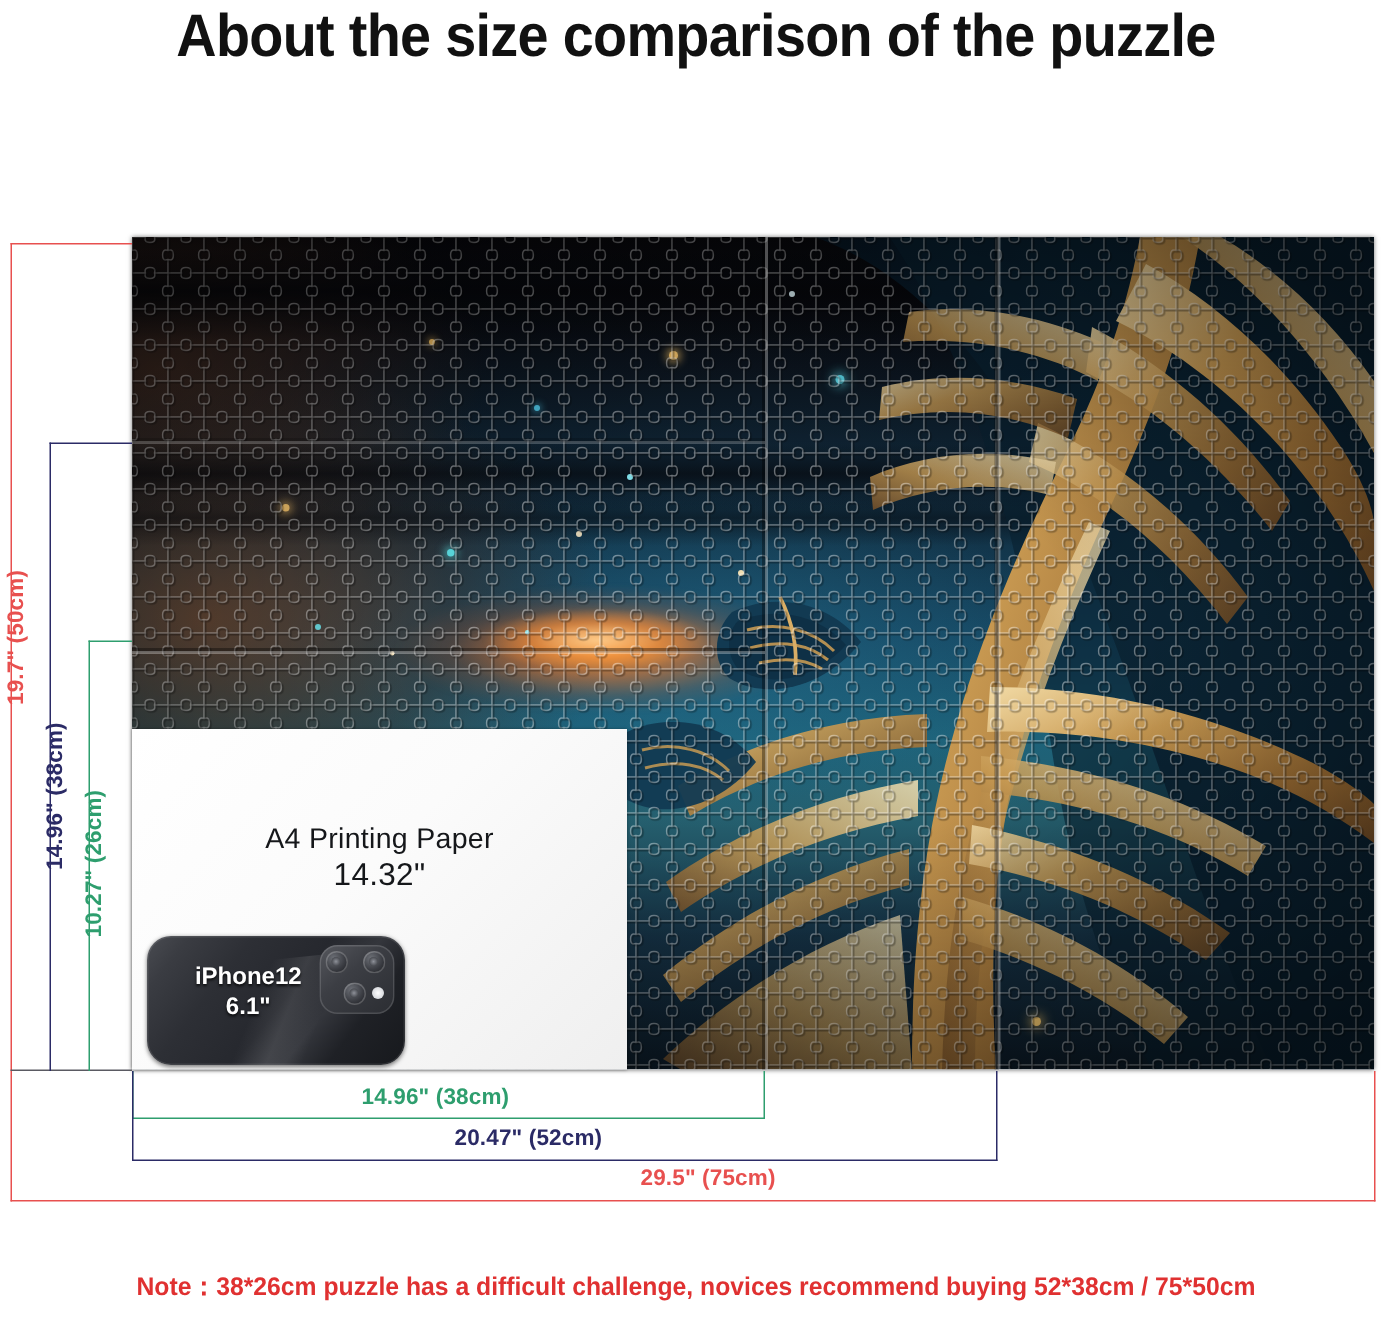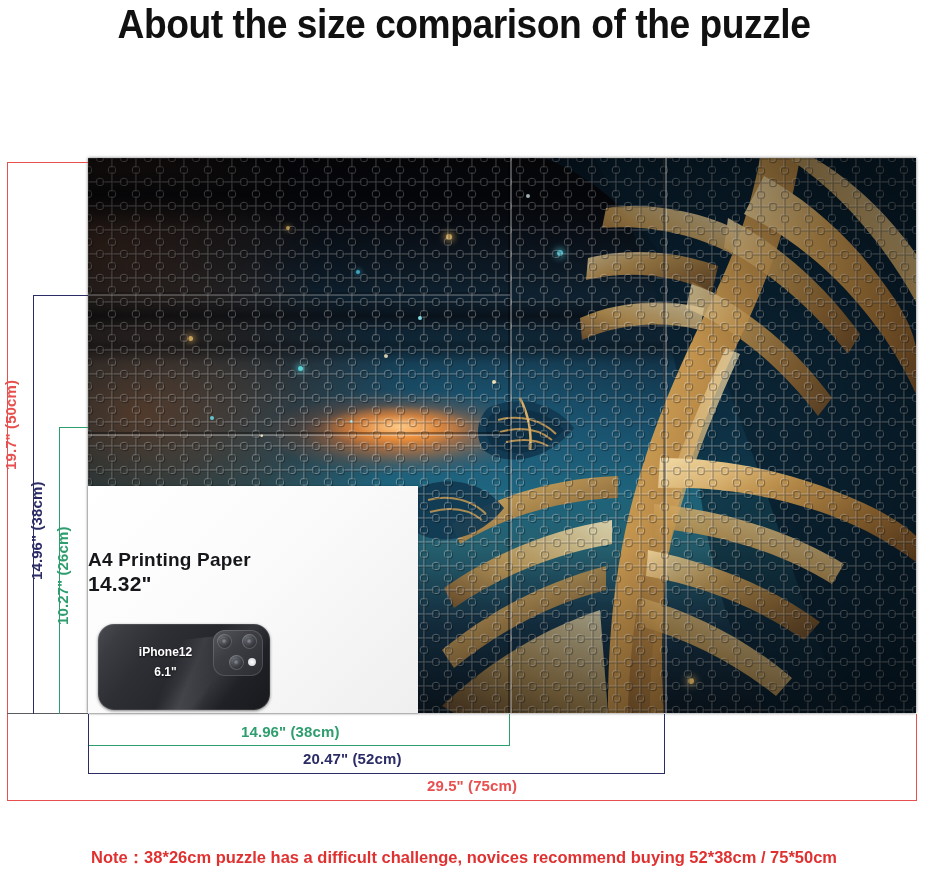--- a/index.html
+++ b/index.html
@@ -70,43 +70,43 @@
   .seam-h { height:2px; }
   .seam-shadow { position:absolute; background:rgba(0,0,0,.35); }
 
   
   #a4 {
     position:absolute; left:88px; top:486px; width:330px; height:227px;
     background:linear-gradient(135deg,#ffffff 0%,#fbfbfb 45%,#efefef 100%);
     box-shadow:0 0 2px rgba(0,0,0,.35);
   }
   #a4-label {
-    position:absolute; left:0; top:62px; width:330px; 
-    color:#15171a; font-weight:bold; font-size:19px; line-height:24px;
+    position:absolute; left:0; top:62px; width:330px; text-align:center;
+    color:#15171a; font-weight:normal; font-size:19px; line-height:24px;
     letter-spacing:.2px;
   }
   #a4-label .l2 { display:block; font-size:21px; }
 
   
   #iphone {
     position:absolute; left:98px; top:624px; width:172px; height:86px;
     border-radius:16px;
     background:
       linear-gradient(128deg,#4a4c52 0%,#3a3c42 12%,#2d2f35 30%,#26282e 52%,#34363c 66%,#1f2126 78%,#17191d 100%);
     box-shadow:0 1px 3px rgba(0,0,0,.5), inset 0 0 0 1px rgba(255,255,255,.10);
     overflow:hidden;
   }
   #iphone .gloss {
     position:absolute; left:-10%; top:18%; width:130%; height:120%;
     background:linear-gradient(118deg, rgba(255,255,255,0) 38%, rgba(255,255,255,.10) 47%, rgba(255,255,255,0) 56%);
     transform:rotate(-6deg);
   }
   #iphone-label {
     position:absolute; left:0; top:18px; width:135px; text-align:center;
-    color:#fff; font-weight:bold; font-size:12px; line-height:20px;
+    color:#fff; font-weight:bold; font-size:16px; line-height:20px;
     text-shadow:0 1px 2px rgba(0,0,0,.8);
   }
   #camera {
     position:absolute; right:7px; top:6px; width:50px; height:46px;
     border-radius:12px;
     background:linear-gradient(140deg,#55575d 0%,#3c3e44 40%,#2b2d32 100%);
     box-shadow:inset 0 0 0 1px rgba(255,255,255,.14);
   }
   .lens {
     position:absolute; width:15px; height:15px; border-radius:50%;

